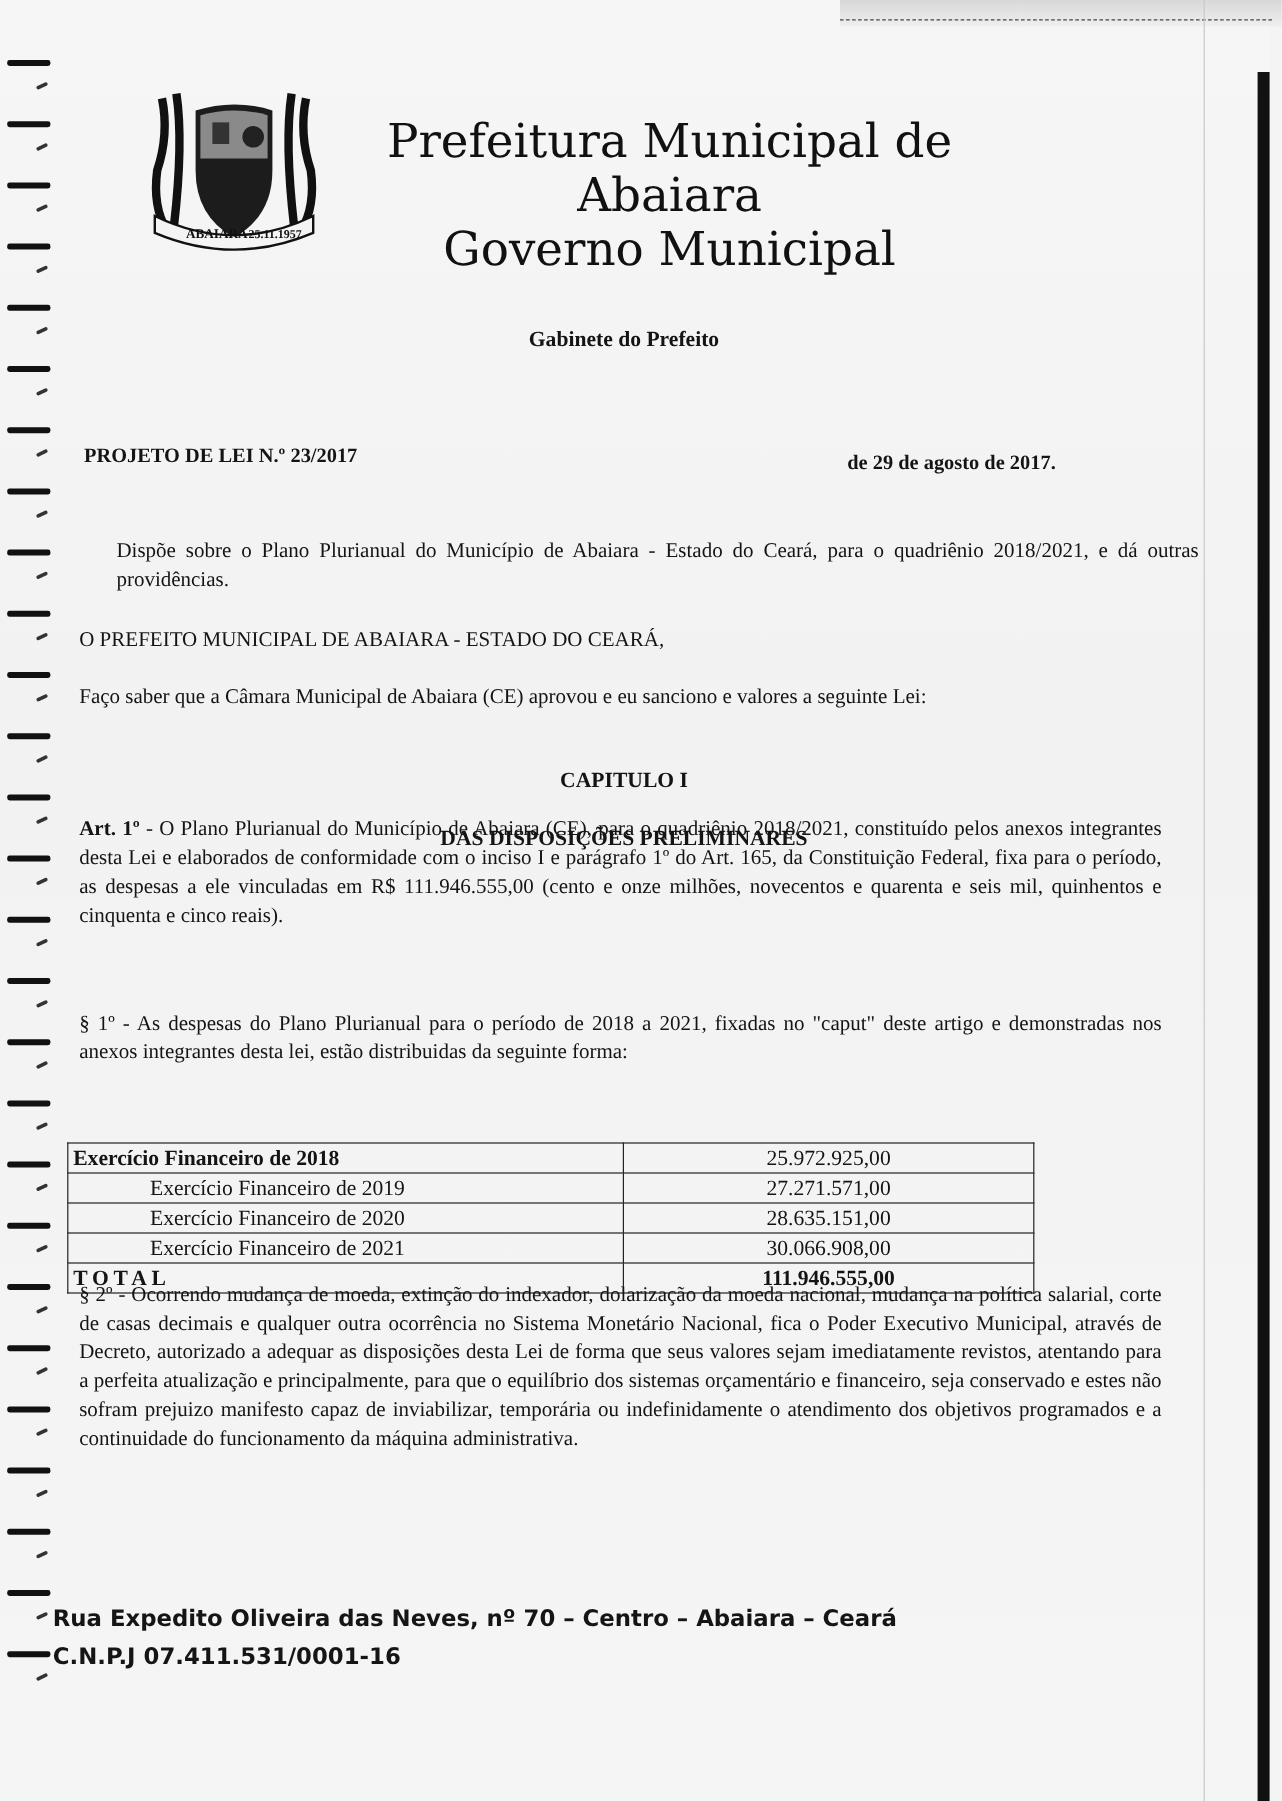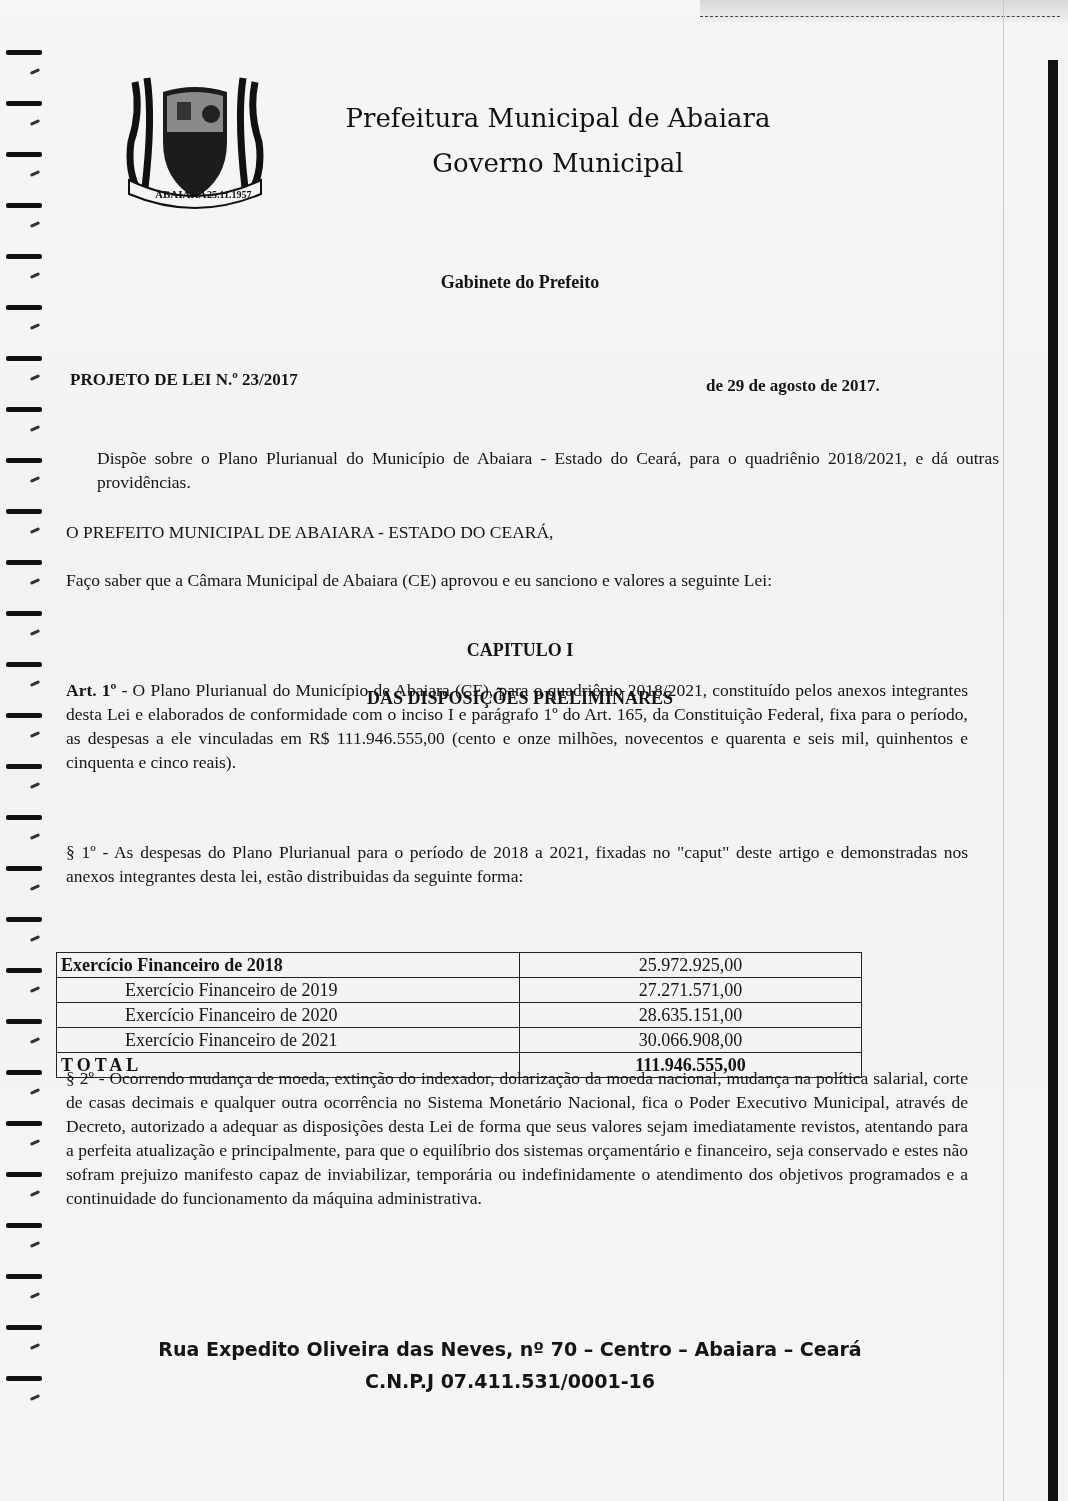--- a/index.html
+++ b/index.html
@@ -16,21 +16,21 @@
   .top-fold { position: absolute; left: 700px; top: 0; width: 368px; height: 22px;
     background: linear-gradient(180deg, #d8d8d8, #efefef); }
   .top-dash { position: absolute; left: 700px; top: 16px; width: 360px; border-top: 1px dashed #444; }
   .crease { position: absolute; left: 1003px; top: 0; width: 1px; height: 1501px; background: #c9c9c9; }
   .binding { position: absolute; left: 0; top: 0; width: 50px; height: 1501px; }
   .binding .mark { position: absolute; left: 6px; width: 36px; height: 5px; background: #111; border-radius: 2px; }
   .binding .tick { position: absolute; left: 30px; width: 10px; height: 3px; background: #333; transform: rotate(-25deg); border-radius: 2px; }
 
   .crest { position: absolute; left: 115px; top: 62px; width: 160px; height: 150px; }
   .header-title { position: absolute; left: 318px; top: 96px; width: 480px; text-align: center;
-    font-family: "DejaVu Serif", serif; font-size: 26px; line-height: 45px; color: #111; }
+    font-family: "DejaVu Serif", serif; font-size: 39px; line-height: 45px; color: #111; }
   .gabinete { position: absolute; left: 0; width: 1040px; top: 272px; text-align: center;
     font-weight: bold; font-size: 18px; }
   .projeto { position: absolute; left: 70px; top: 370px; font-weight: bold; font-size: 17px; }
   .date { position: absolute; left: 706px; top: 376px; font-weight: bold; font-size: 17px; }
 
   .para { position: absolute; left: 66px; width: 902px; font-size: 17.5px; line-height: 24px; text-align: justify; }
   .p-dispoe { top: 446px; margin-left: 31px; }
   .p-prefeito { top: 520px; }
   .p-faco { top: 568px; }
   .center-head { position: absolute; left: 0; width: 1040px; text-align: center; font-weight: bold; font-size: 18px; margin-top: 20px; }
@@ -42,22 +42,22 @@
   b.lead { font-weight: bold; }
 
   table.exercicios { position: absolute; left: 56px; top: 952px; width: 806px; border-collapse: collapse; font-size: 18px; }
   table.exercicios td { border: 1.5px solid #222; padding: 0 4px; height: 24px; line-height: 22px; }
   table.exercicios td.label { width: 390px; }
   table.exercicios td.indent { padding-left: 68px; }
   table.exercicios td.value { text-align: center; }
   table.exercicios tr.bold td { font-weight: bold; }
   table.exercicios td.total-label { letter-spacing: 4px; font-weight: bold; }
 
-  .footer { position: absolute; left: 0; width: 1020px; text-align: center;
-    font-family: "DejaVu Sans", sans-serif; font-weight: bold; font-size: 19px; color: #151515; }
+  .footer { position: absolute; left: 0; width: 1020px; 
+    font-family: "DejaVu Sans", sans-serif; font-weight: bold; font-size: 19px; color: #151515; padding-left: 44px; }
   .f1 { top: 1338px; }
   .f2 { top: 1370px; }
 </style>
 </head>
 <body>
 
 <div class="page">
   <div class="top-fold"></div>
   <div class="top-dash"></div>
   <div class="crease"></div>

